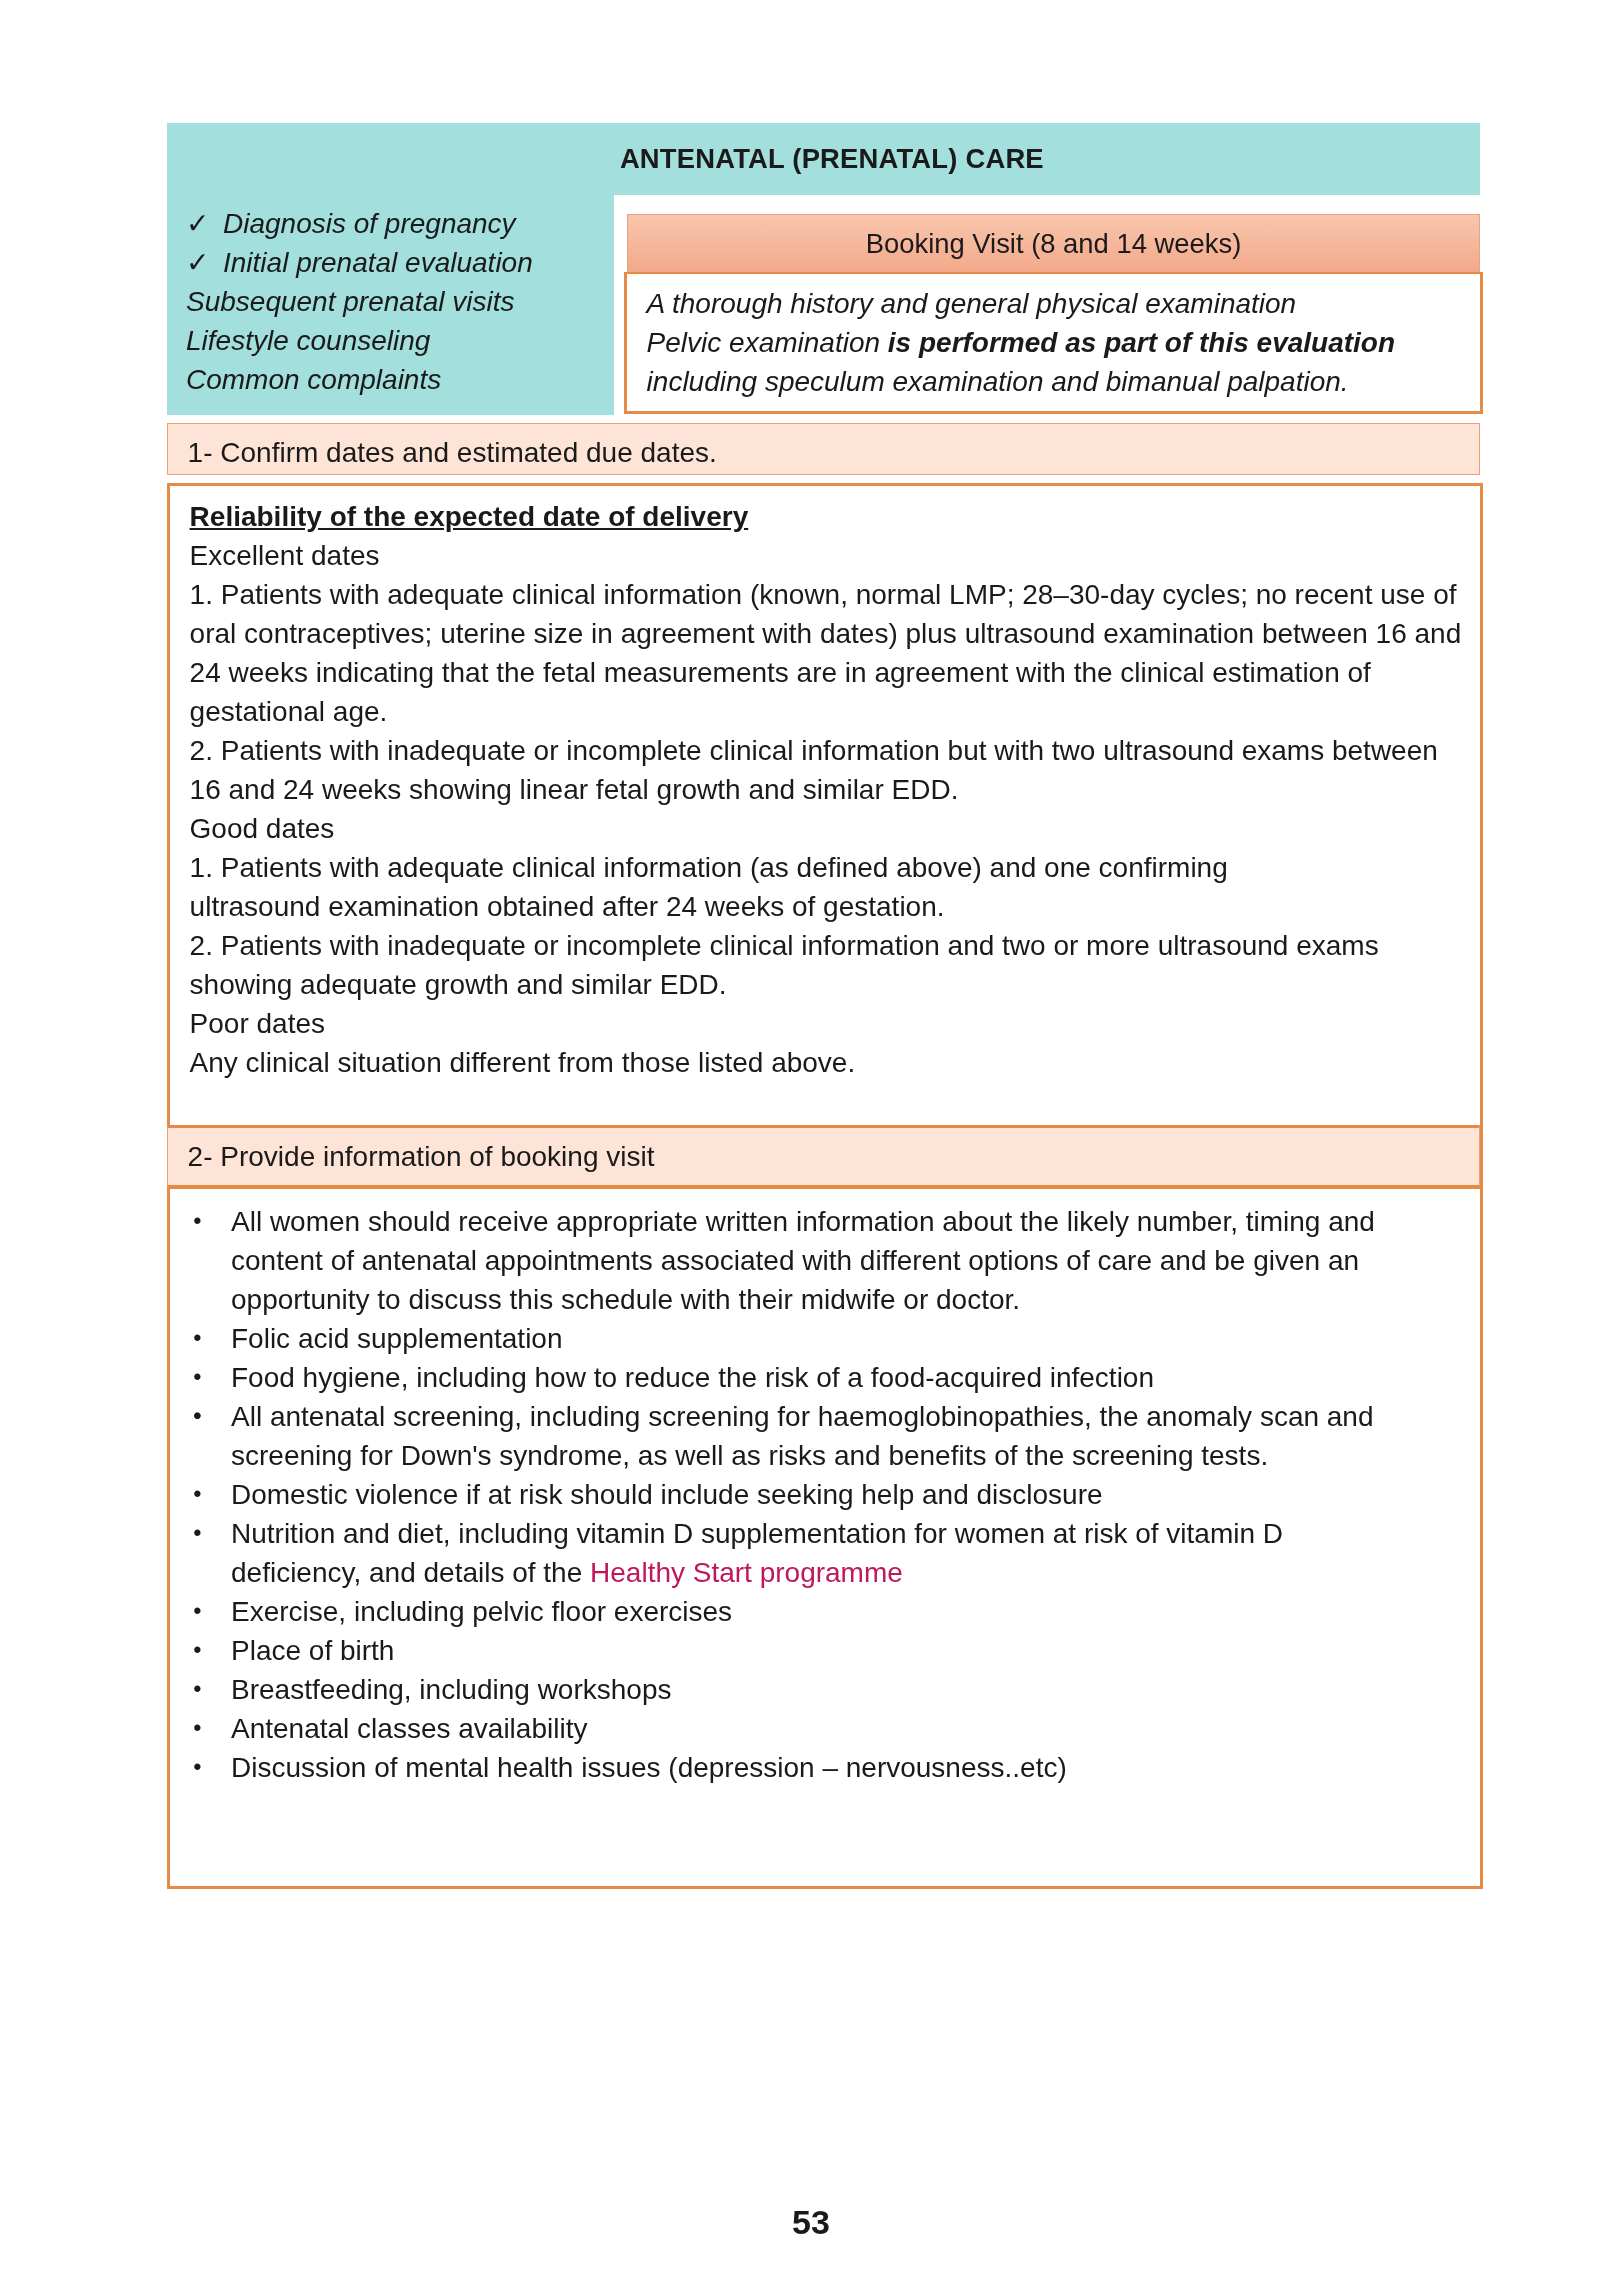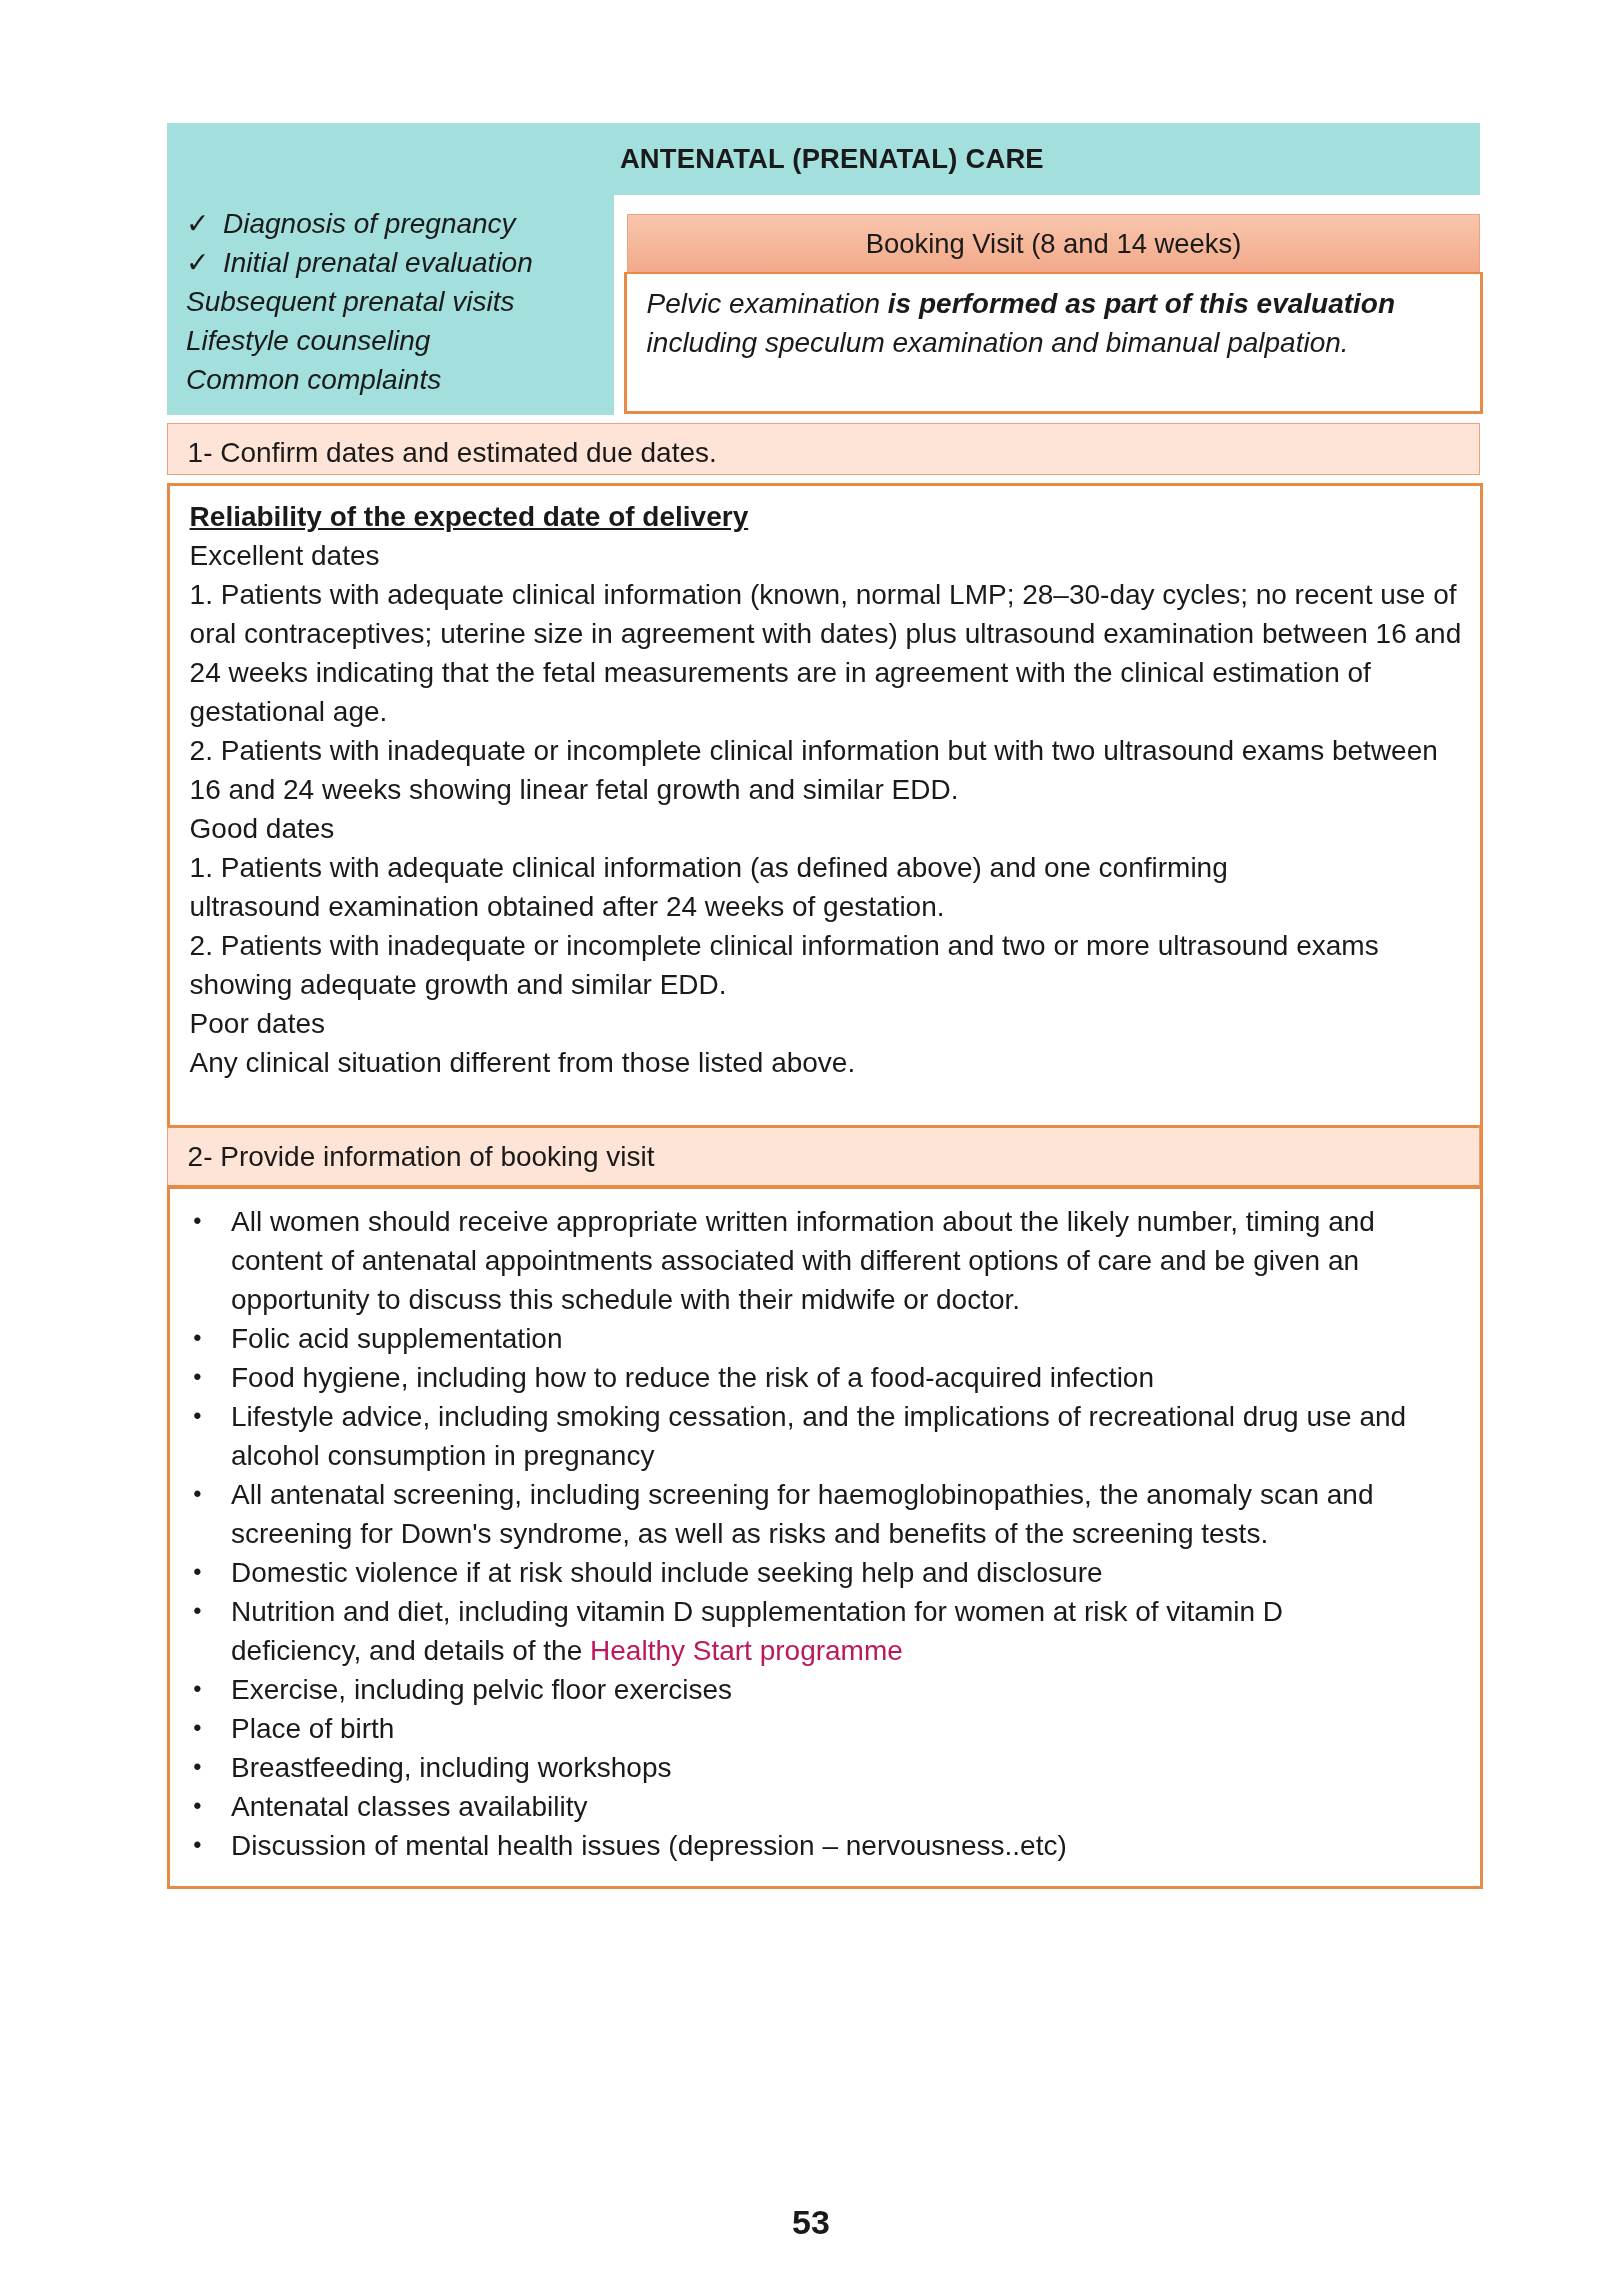--- a/index.html
+++ b/index.html
@@ -99,20 +99,21 @@
   <div class="goal-line">
     <span>Lifestyle counseling</span>
   </div>
   <div class="goal-line">
     <span>Common complaints</span>
   </div>
 </div>
 
 <div class="abs" id="booking-head">Booking Visit (8 and 14 weeks)</div>
 <div class="abs" id="booking-body">
+  <div>A thorough history and general physical examination</div>
   <div><span>Pelvic examination </span><b>is performed as part of this evaluation</b></div>
   <div>including speculum examination and bimanual palpation.</div>
 </div>
 
 <div class="abs sec-head" id="sec1-head">1- Confirm dates and estimated due dates.</div>
 <div class="abs sec-body" id="sec1-body">
   <div class="u-title">Reliability of the expected date of delivery</div>
 
   <div class="subhead">Excellent dates</div>
   <div style="padding-right:16px">1. Patients with adequate clinical information (known, normal LMP; 28–30-day cycles; no recent use of oral contraceptives; uterine size in agreement with dates) plus ultrasound examination between 16 and 24 weeks indicating that the fetal measurements are in agreement with the clinical estimation of gestational age.</div>
@@ -125,21 +126,21 @@
   <div class="subhead">Poor dates</div>
   <div>Any clinical situation different from those listed above.</div>
 </div>
 
 <div class="abs sec-head" id="sec2-head">2- Provide information of booking visit</div>
 <div class="abs sec-body" id="sec2-body">
   <ul class="bullet-list">
     <li style="padding-right:29px"><span class="dot">•</span><span>All women should receive appropriate written information about the likely number, timing and content of antenatal appointments associated with different options of care and be given an opportunity to discuss this schedule with their midwife or doctor.</span></li>
     <li><span class="dot">•</span><span>Folic acid supplementation</span></li>
     <li><span class="dot">•</span><span>Food hygiene, including how to reduce the risk of a food-acquired infection</span></li>
-    <li style="padding-right:29px"><span class="dot">•</span><span>Lifestyle advice, including smoking cessation, and the implications of recreational drug use and alcohol consumption in pregnancy</span></li>
+    <li style="padding-right:29px"><span class="dot">•</span></li>
     <li style="padding-right:9.8px"><span class="dot">•</span><span>All antenatal screening, including screening for haemoglobinopathies, the anomaly scan and screening for Down's syndrome, as well as risks and benefits of the screening tests.</span></li>
     <li><span class="dot">•</span><span>Domestic violence if at risk should include seeking help and disclosure</span></li>
     <li style="padding-right:78px"><span class="dot">•</span><span>Nutrition and diet, including vitamin D supplementation for women at risk of vitamin D deficiency, and details of the </span><span class="grey-link">Healthy Start programme</span></li>
     <li><span class="dot">•</span><span>Exercise, including pelvic floor exercises</span></li>
     <li><span class="dot">•</span><span>Place of birth</span></li>
     <li><span class="dot">•</span><span>Breastfeeding, including workshops</span></li>
     <li><span class="dot">•</span><span>Antenatal classes availability</span></li>
     <li><span class="dot">•</span><span>Discussion of mental health issues (depression – nervousness..etc)</span></li>
   </ul>
 </div>

